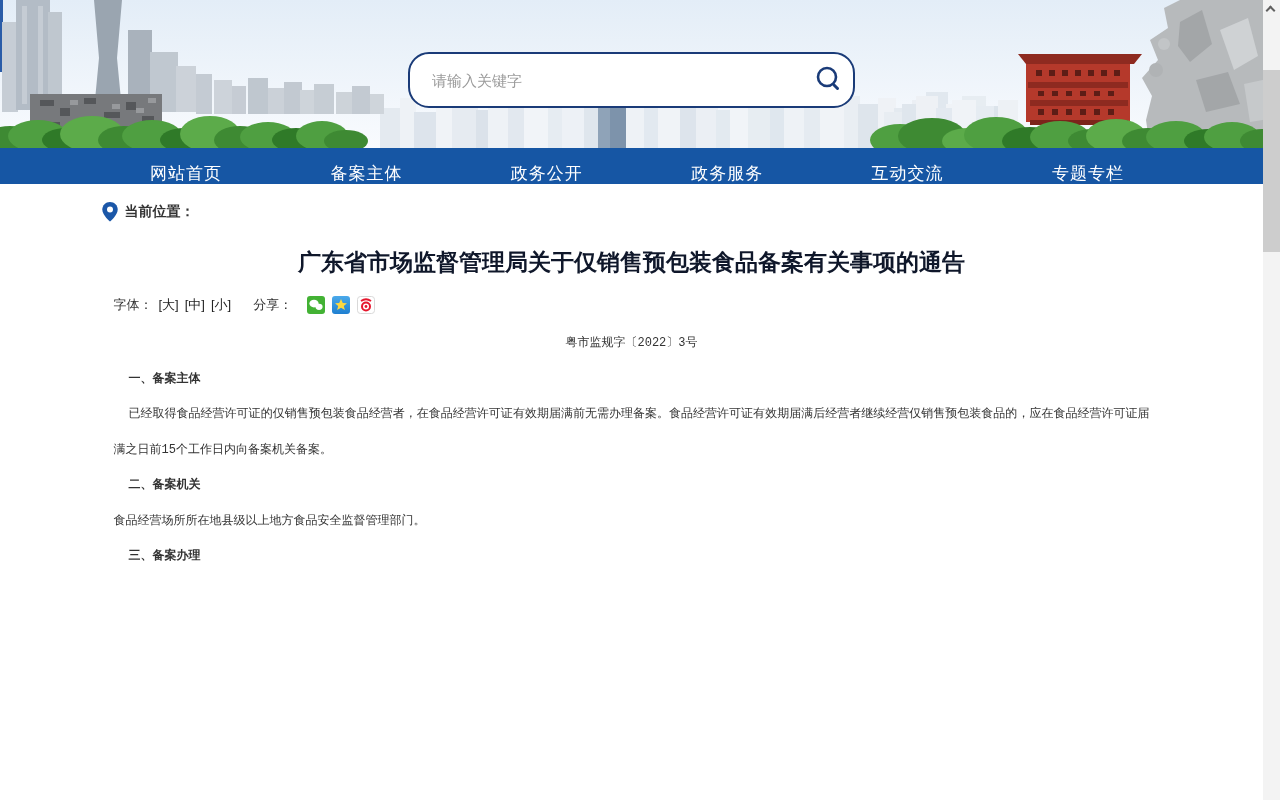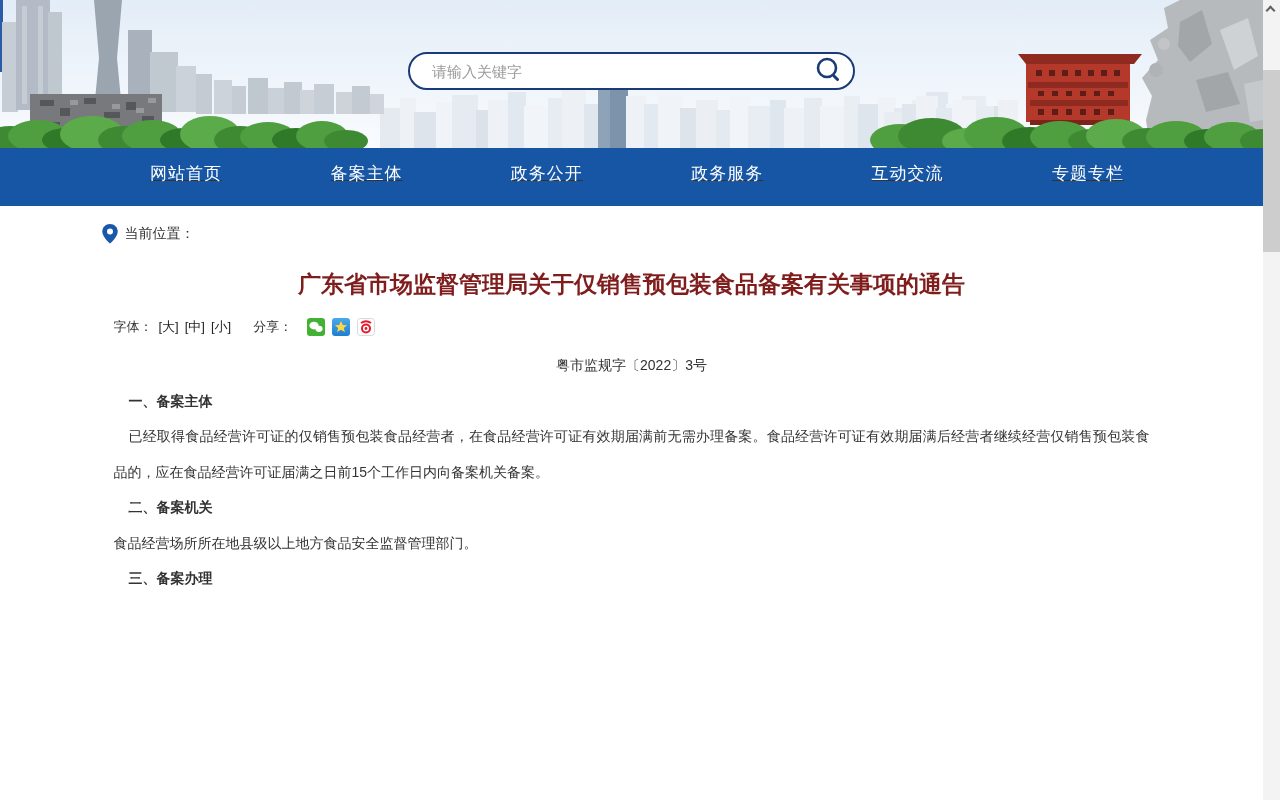--- a/index.html
+++ b/index.html
@@ -7,51 +7,51 @@
   body {
     width:1280px; height:800px; overflow:hidden;
     background:#ffffff;
     font-family:"Liberation Sans", sans-serif;
     color:#333333;
   }
   
   .banner { position:relative; width:1280px; height:148px; overflow:hidden; }
   .banner svg.scene { position:absolute; left:0; top:0; width:1280px; height:148px; display:block; }
   .search-box {
-    position:absolute; left:408px; top:52px; width:447px; height:38px;
+    position:absolute; left:408px; top:52px; width:447px; height:56px;
     background:#ffffff; border:2px solid #1a3b78; border-radius:21px;
     display:flex; align-items:center; z-index:5;
   }
   .search-box input {
     flex:1; border:none; outline:none; background:transparent;
     padding:0 10px 0 22px; font-size:15px; color:#333;
     font-family:"Liberation Sans", sans-serif;
   }
   .search-box input::placeholder { color:#9a9a9a; }
   .search-btn { width:40px; height:34px; border:none; background:transparent; cursor:pointer; padding:0 10px 0 0; }
   
-  .nav { width:1280px; height:58px; background:#1656a4;text-decoration:underline; }
+  .nav { width:1280px; height:36px; background:#1656a4; }
   .nav-inner { width:1042px; margin-left:116px; height:50px; display:flex; justify-content:space-between; align-items:center; }
   .nav-item { width:140px; text-align:center; color:#ffffff; font-size:17px; text-decoration:none; cursor:pointer; letter-spacing:1px; }
   
   .main { margin-right:17px; }
   .page { width:1036px; margin:0 auto; }
   .breadcrumb { margin-top:18px; margin-left:-12px; display:flex; align-items:center; font-size:14px; color:#333; }
   .breadcrumb .pin { width:16px; height:20px; margin-right:7px; }
-  .breadcrumb b { font-weight:normal; }
-  .art-title { margin-top:24px; font-size:23px; line-height:32px; font-weight:bold; color:#7f1d1d; text-align:center; }
+  .breadcrumb b { font-weight:bold; }
+  .art-title { margin-top:24px; font-size:23px; line-height:32px; font-weight:bold; color:#0f172a; text-align:center; }
   .meta { margin-top:18px; display:flex; justify-content:space-between; align-items:center; font-size:13px; color:#333; }
   .meta-left span { margin-right:4px; }
   .meta-left .gap { margin-left:10px; }
   .meta-right { display:flex; align-items:center;justify-content:flex-end; }
   .fs-btn { margin-left:6px; cursor:pointer; color:#222; }
   .share-label { margin-left:22px; margin-right:8px; }
   .share-icon { width:18px; height:18px; margin-left:7px; cursor:pointer; display:inline-block; }
   
-  .article { margin-top:12px; font-size:14px; line-height:35.5px; color:#333; text-align:justify; }
+  .article { margin-top:12px; font-size:12px; line-height:35.5px; color:#333; text-align:justify;font-family:Liberation Mono, monospace; }
   .doc-number { text-align:center; }
   .article p { margin:0; }
   .pt-p  { text-indent:15px; }
   .pt-h  { text-indent:15px; font-weight:bold; }
   .pt-pn { text-indent:0; }
   
   .scrollbar { position:fixed; right:0; top:0; width:17px; height:800px; background:#f3f3f3; z-index:50; }
   .sb-arrow-up { position:absolute; top:7px; left:4px; width:7px; height:7px;
     border-left:2px solid #606060; border-top:2px solid #606060; transform:rotate(45deg); }
   .sb-thumb { position:absolute; top:70px; left:0; width:17px; height:182px; background:#cdcdcd; cursor:pointer; }

